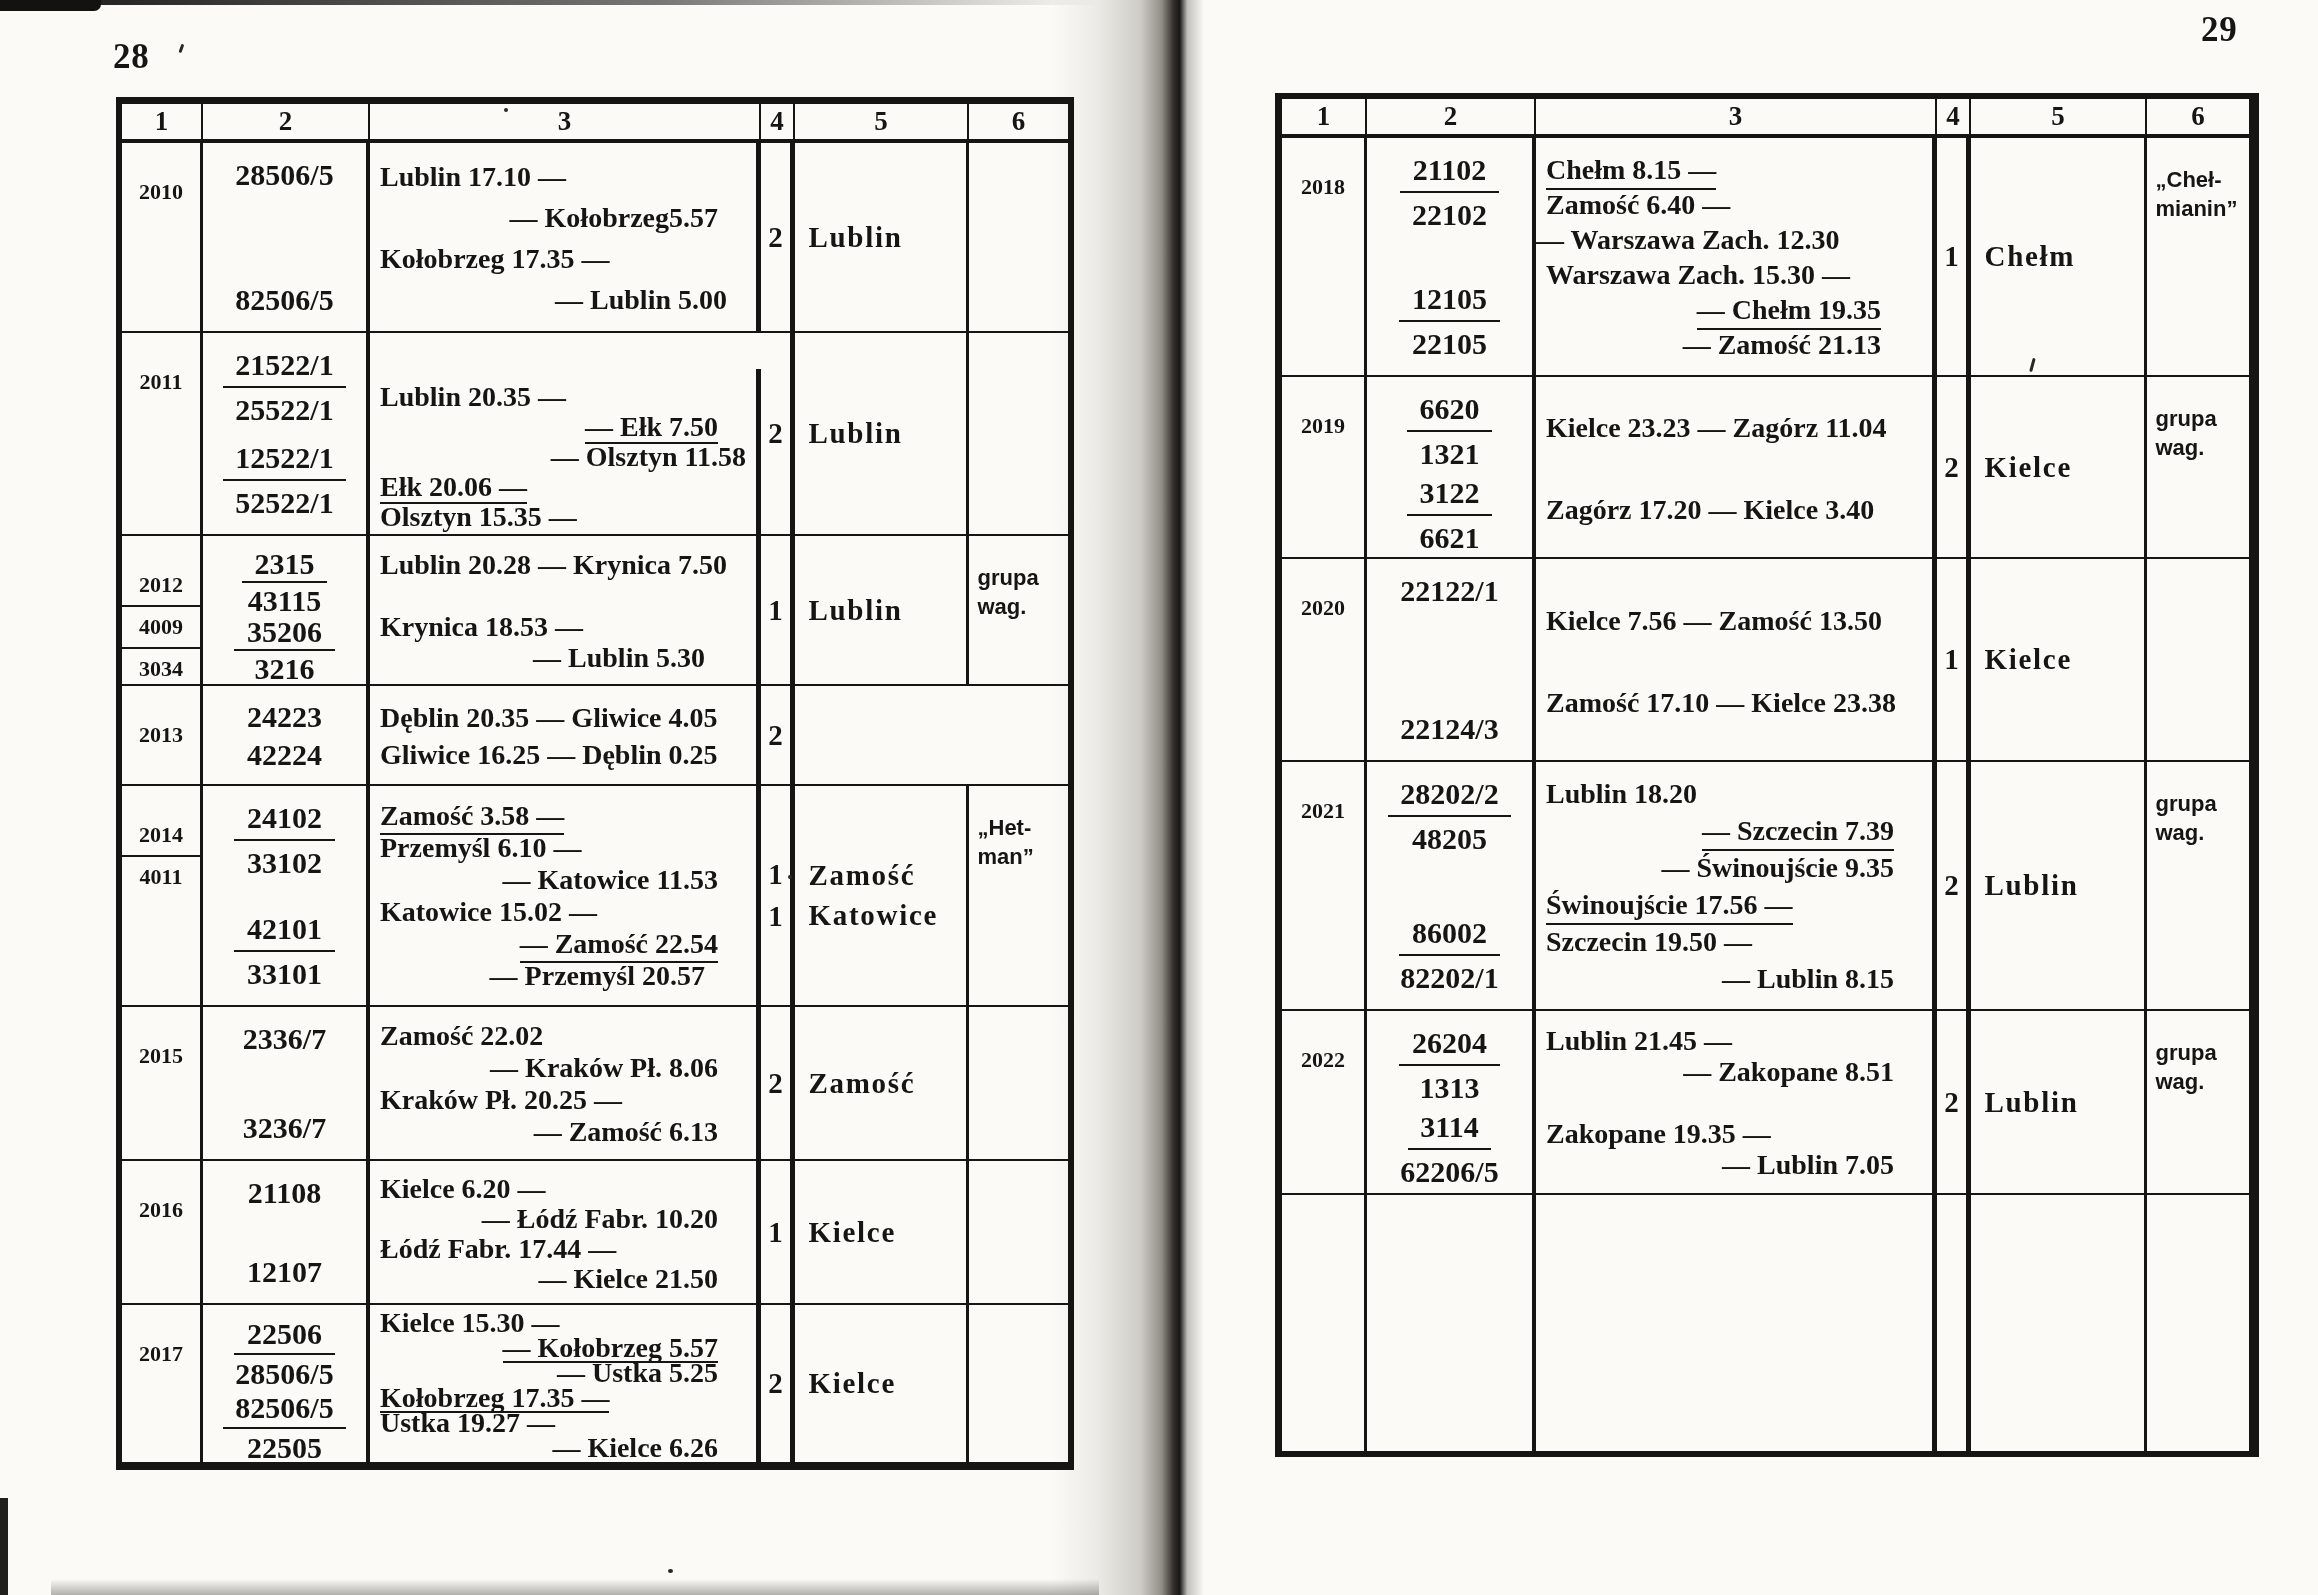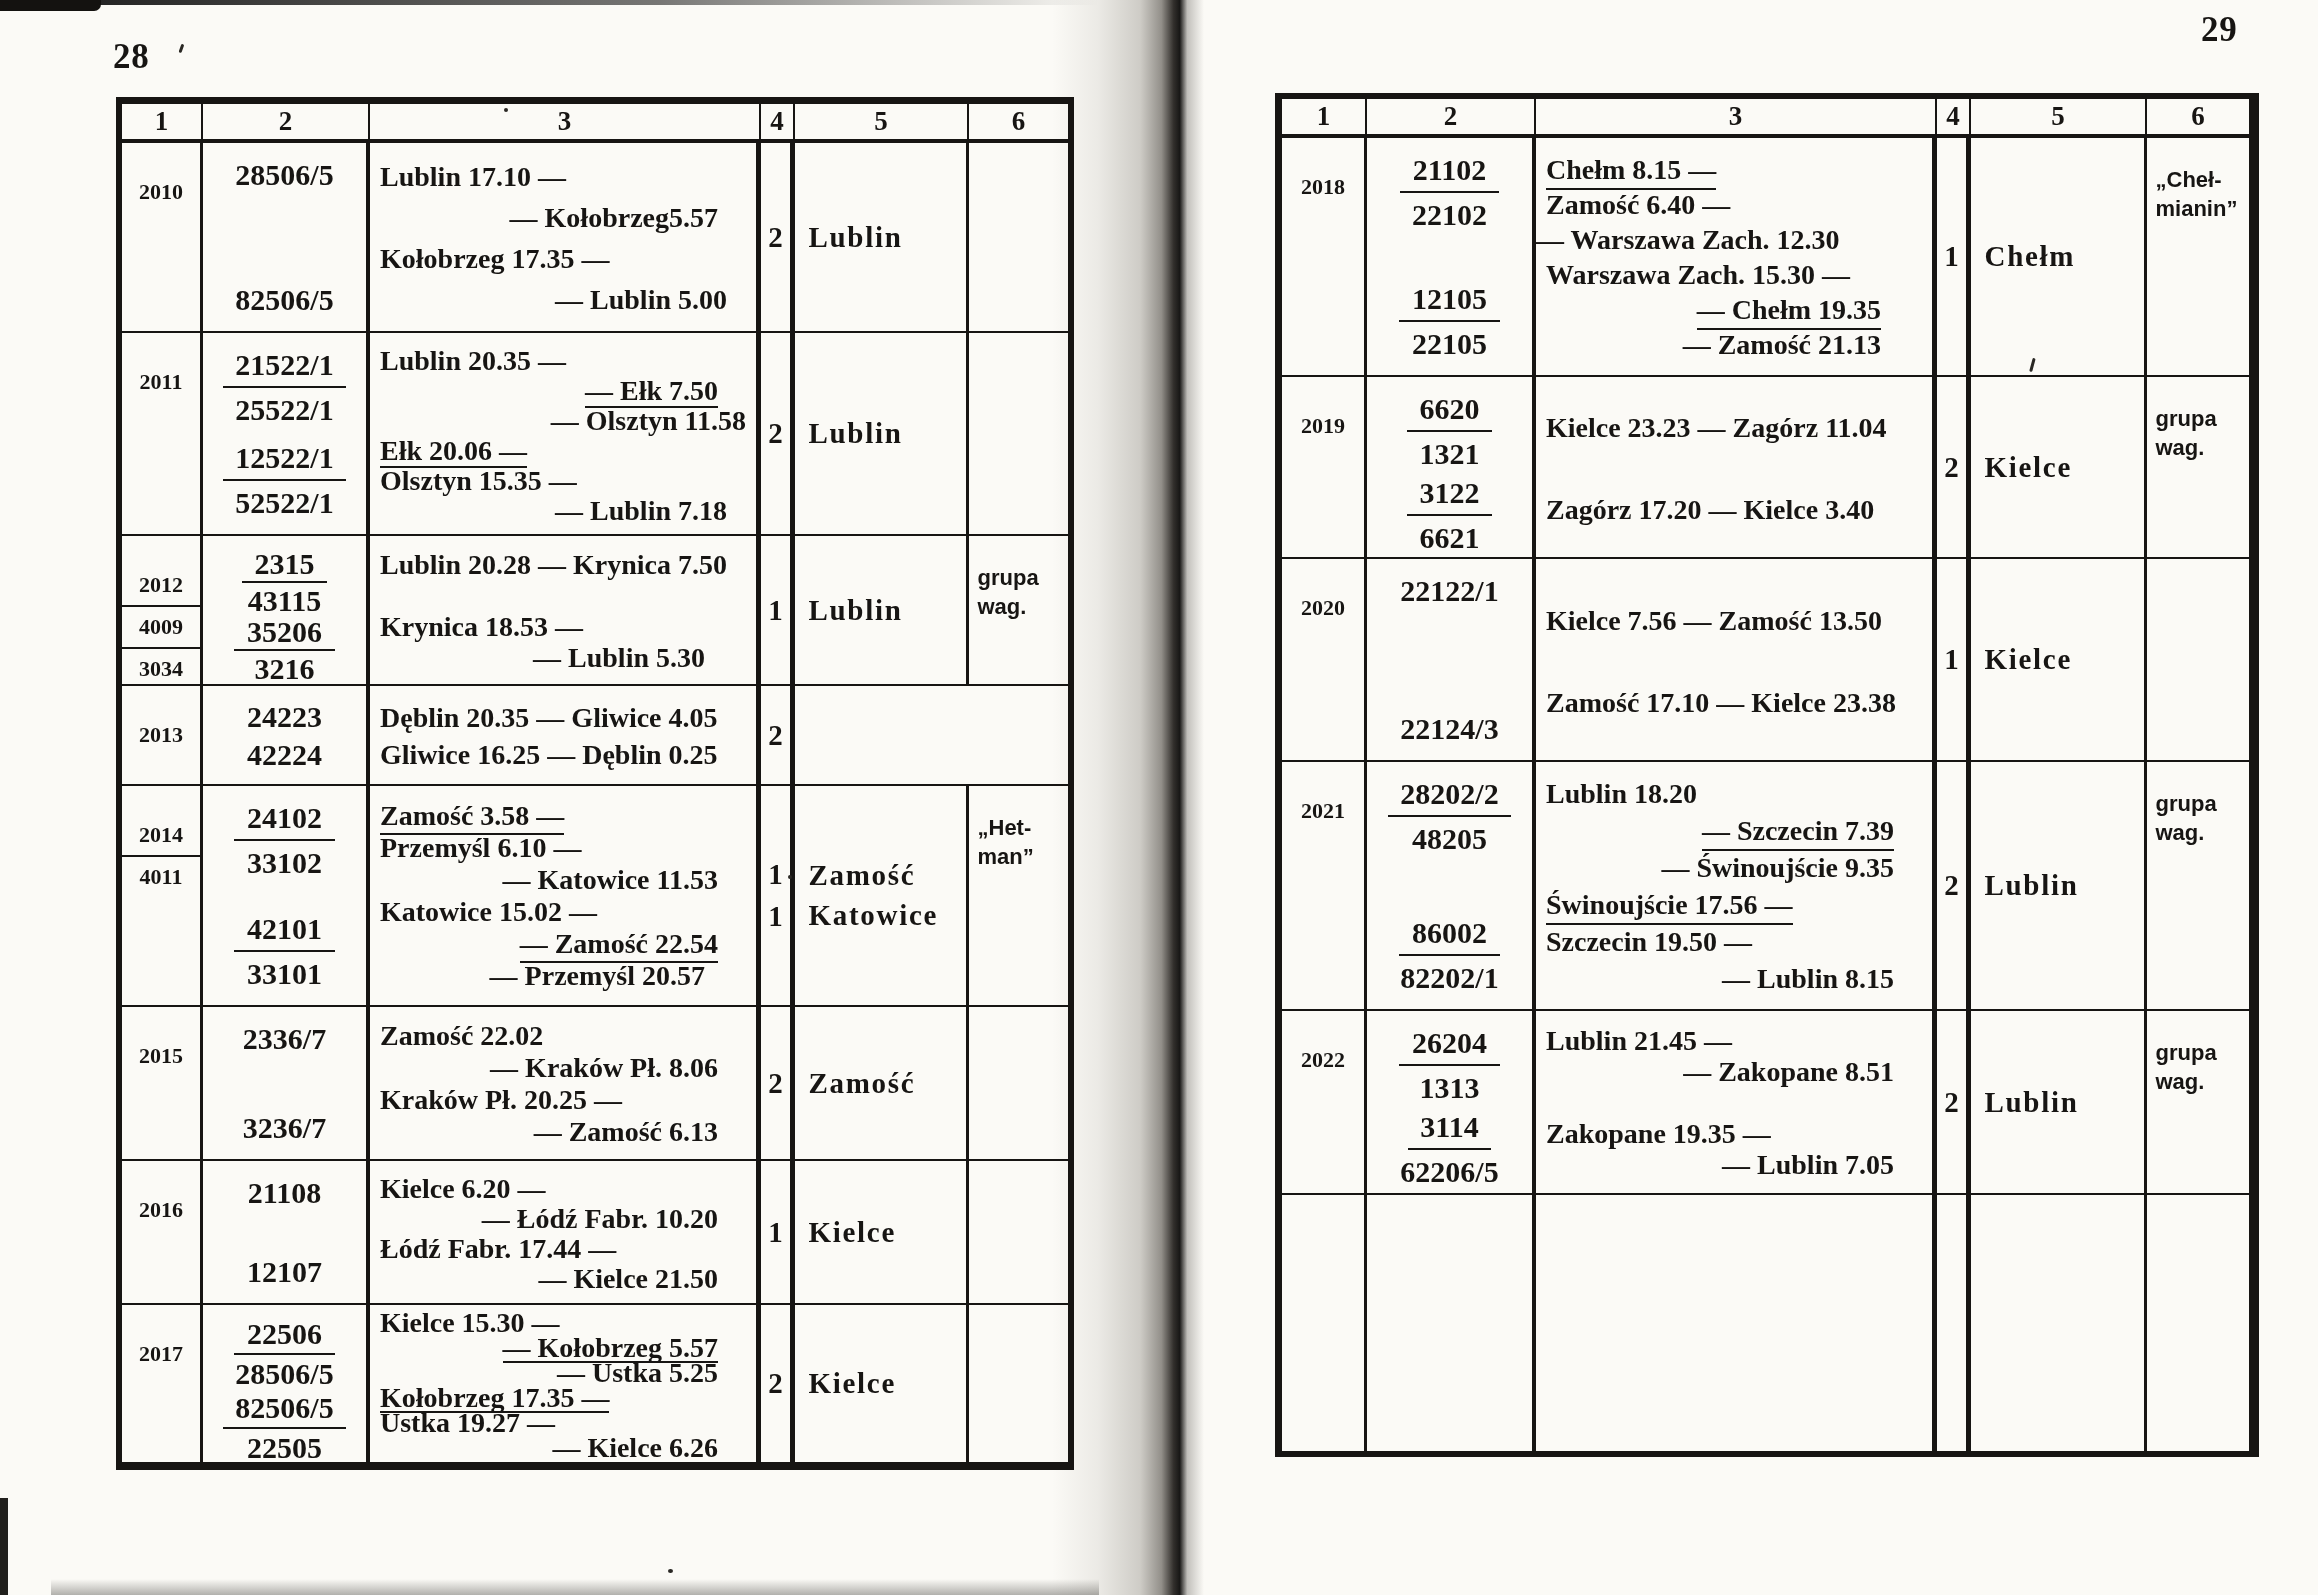--- a/index.html
+++ b/index.html
@@ -161,21 +161,21 @@
           <div class="grp">
             <div class="num u" style="line-height: 39px;">21522/1</div>
             <div class="num" style="line-height: 39px;">25522/1</div>
           </div>
           <div class="grp">
             <div class="num u" style="line-height: 39px;">12522/1</div>
             <div class="num" style="line-height: 39px;">52522/1</div>
           </div>
         </div>
       </div>
-      <div class="c c3" style="padding-top: 12.7px;">
+      <div class="c c3" style="padding-top: 12.7px; margin-top: 36px;">
         <div class="line i0" style="height: 30px; line-height: 30px;"><span class="seg">Lublin 20.35 —</span></div>
         <div class="line i3" style="height: 30px; line-height: 30px;"><span class="seg u">— Ełk 7.50</span></div>
         <div class="line i6" style="height: 30px; line-height: 30px;"><span class="seg">— Olsztyn 11.58</span></div>
         <div class="line i0" style="height: 30px; line-height: 30px;"><span class="seg u">Ełk 20.06 —</span></div>
         <div class="line i0" style="height: 30px; line-height: 30px;"><span class="seg">Olsztyn 15.35 —</span></div>
         <div class="line i4" style="height: 30px; line-height: 30px;"><span class="seg">— Lublin 7.18</span></div>
       </div>
       <div class="c c4">
         <div class="c4w">
           <div class="c4v">2</div>

